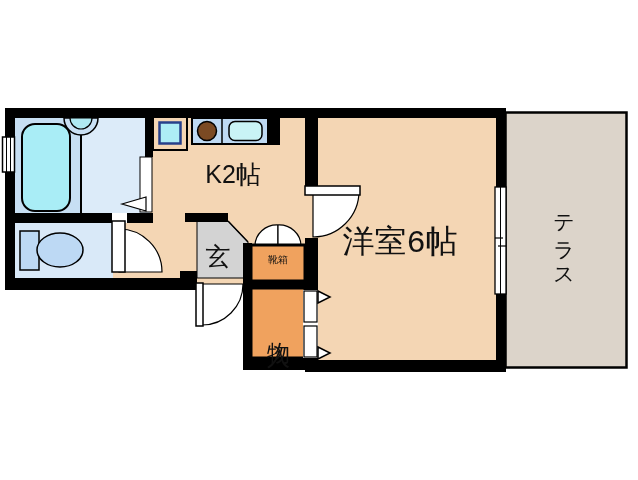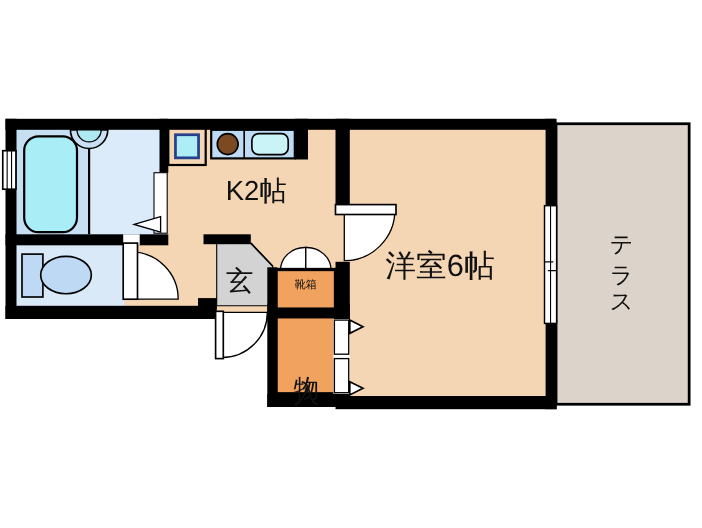--- a/index.html
+++ b/index.html
@@ -100,21 +100,21 @@
     <rect x="251" y="288" width="54" height="70" stroke="#000" stroke-width="3" fill="#F0A25E"></rect>
     <rect x="303" y="290" width="15" height="68" fill="#fff"></rect>
     <rect x="304" y="291" width="13" height="31" fill="#fff" stroke="#000" stroke-width="1.2"></rect>
     <rect x="304" y="326" width="13" height="31" fill="#fff" stroke="#000" stroke-width="1.2"></rect>
     <polygon points="318,291 330,297 318,303" fill="#fff" stroke="#000" stroke-width="1.5"></polygon>
     <polygon points="318,347 330,353 318,359" fill="#fff" stroke="#000" stroke-width="1.5"></polygon>
   </svg>
 
   <div class="label" style="left:200px;top:161px;width:66px;font-size:25px;">K2帖</div>
 
-  <div class="label" style="left:338px;top:227px;width:124px;font-size:28px;">洋室6帖</div>
+  <div class="label" style="left:338px;top:227px;width:124px;font-size:32px;font-family:Liberation Mono, monospace;">洋室6帖</div>
 
   <div class="label vertical" style="left:549px;top:198px;width:26px;height:84px;font-size:21px;">テラス</div>
 
   <div class="label" style="left:201px;top:243px;width:34px;font-size:25px;">玄</div>
 
   <div class="label" style="left:251px;top:255px;width:54px;font-size:10px;">靴箱</div>
 
   <div class="label vertical" style="left:265px;top:297px;width:26px;height:58px;font-size:23px;letter-spacing:2px;">物入</div>
 </div>
 

